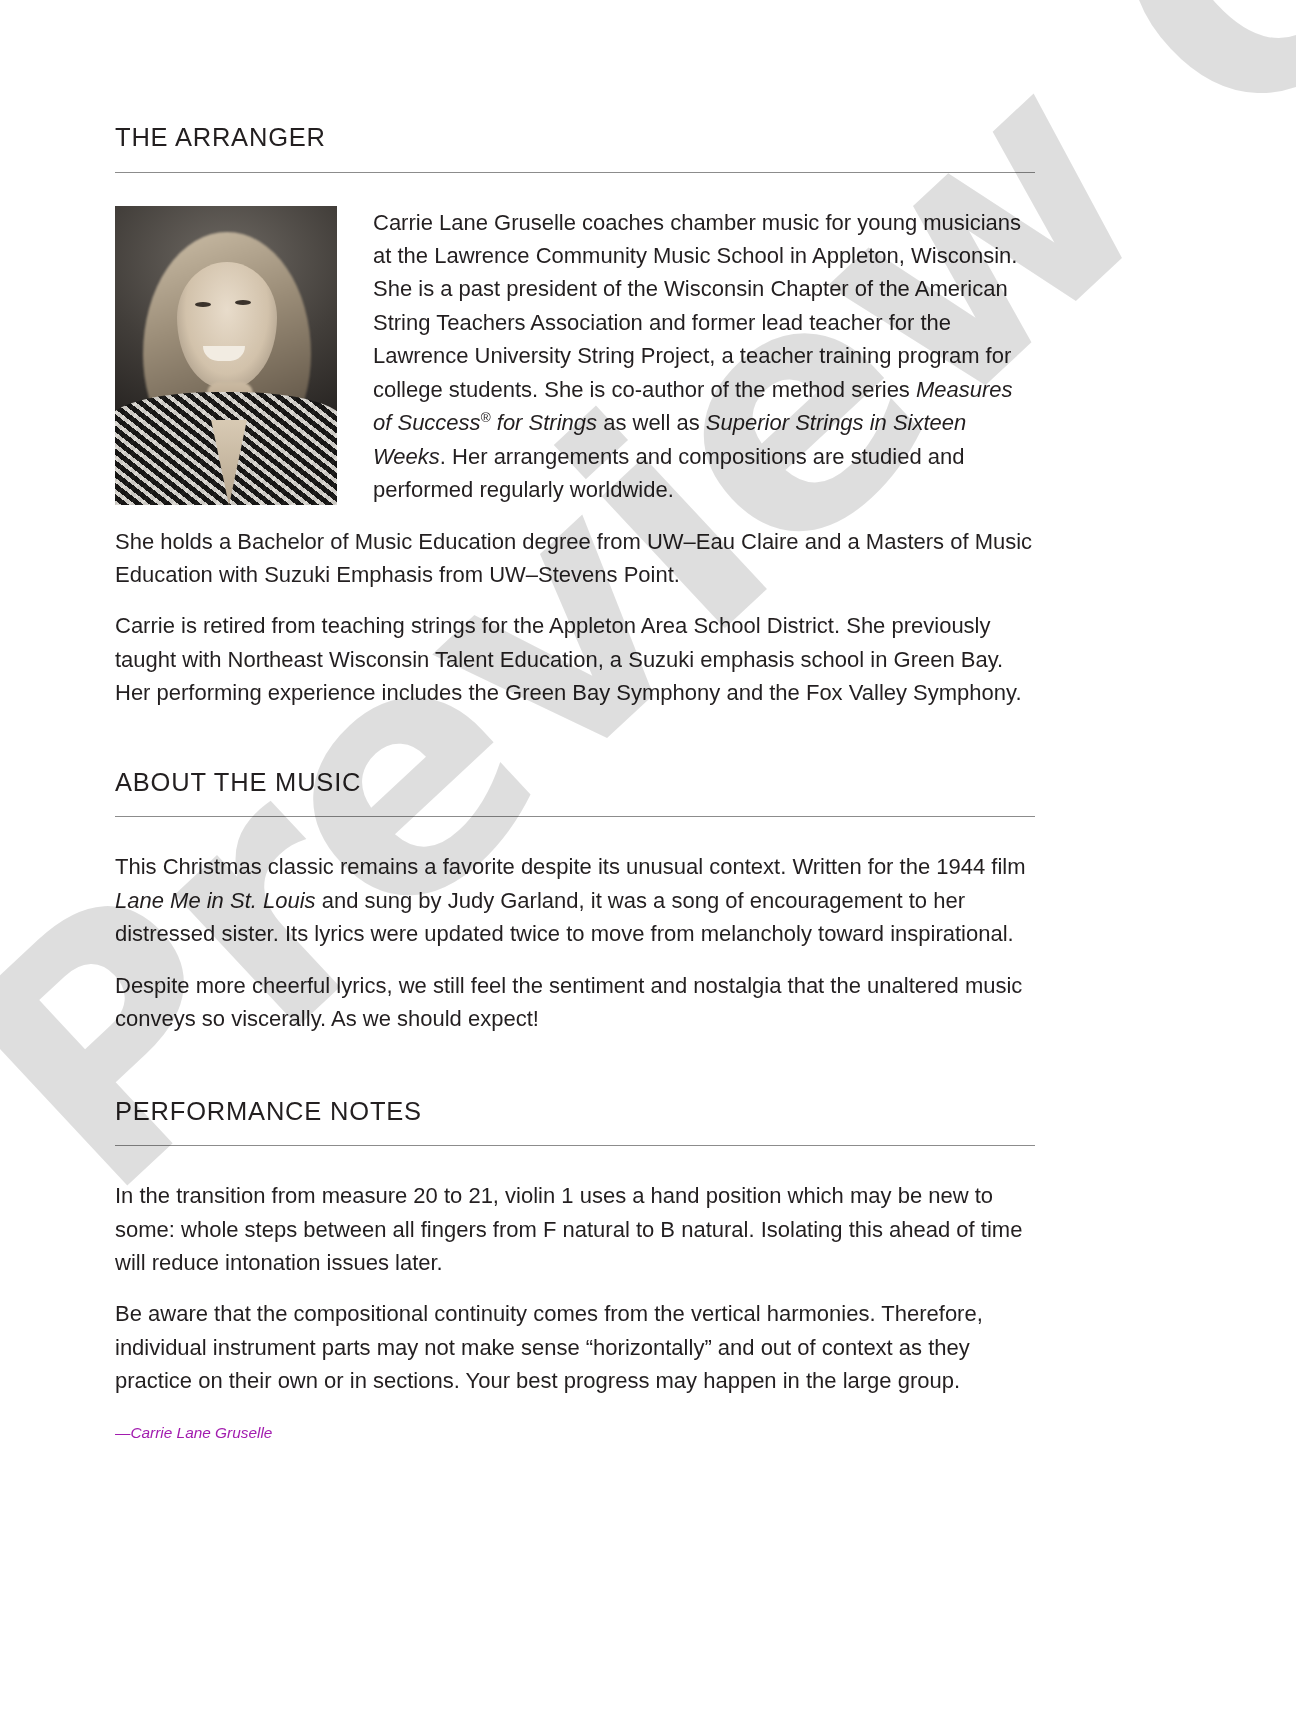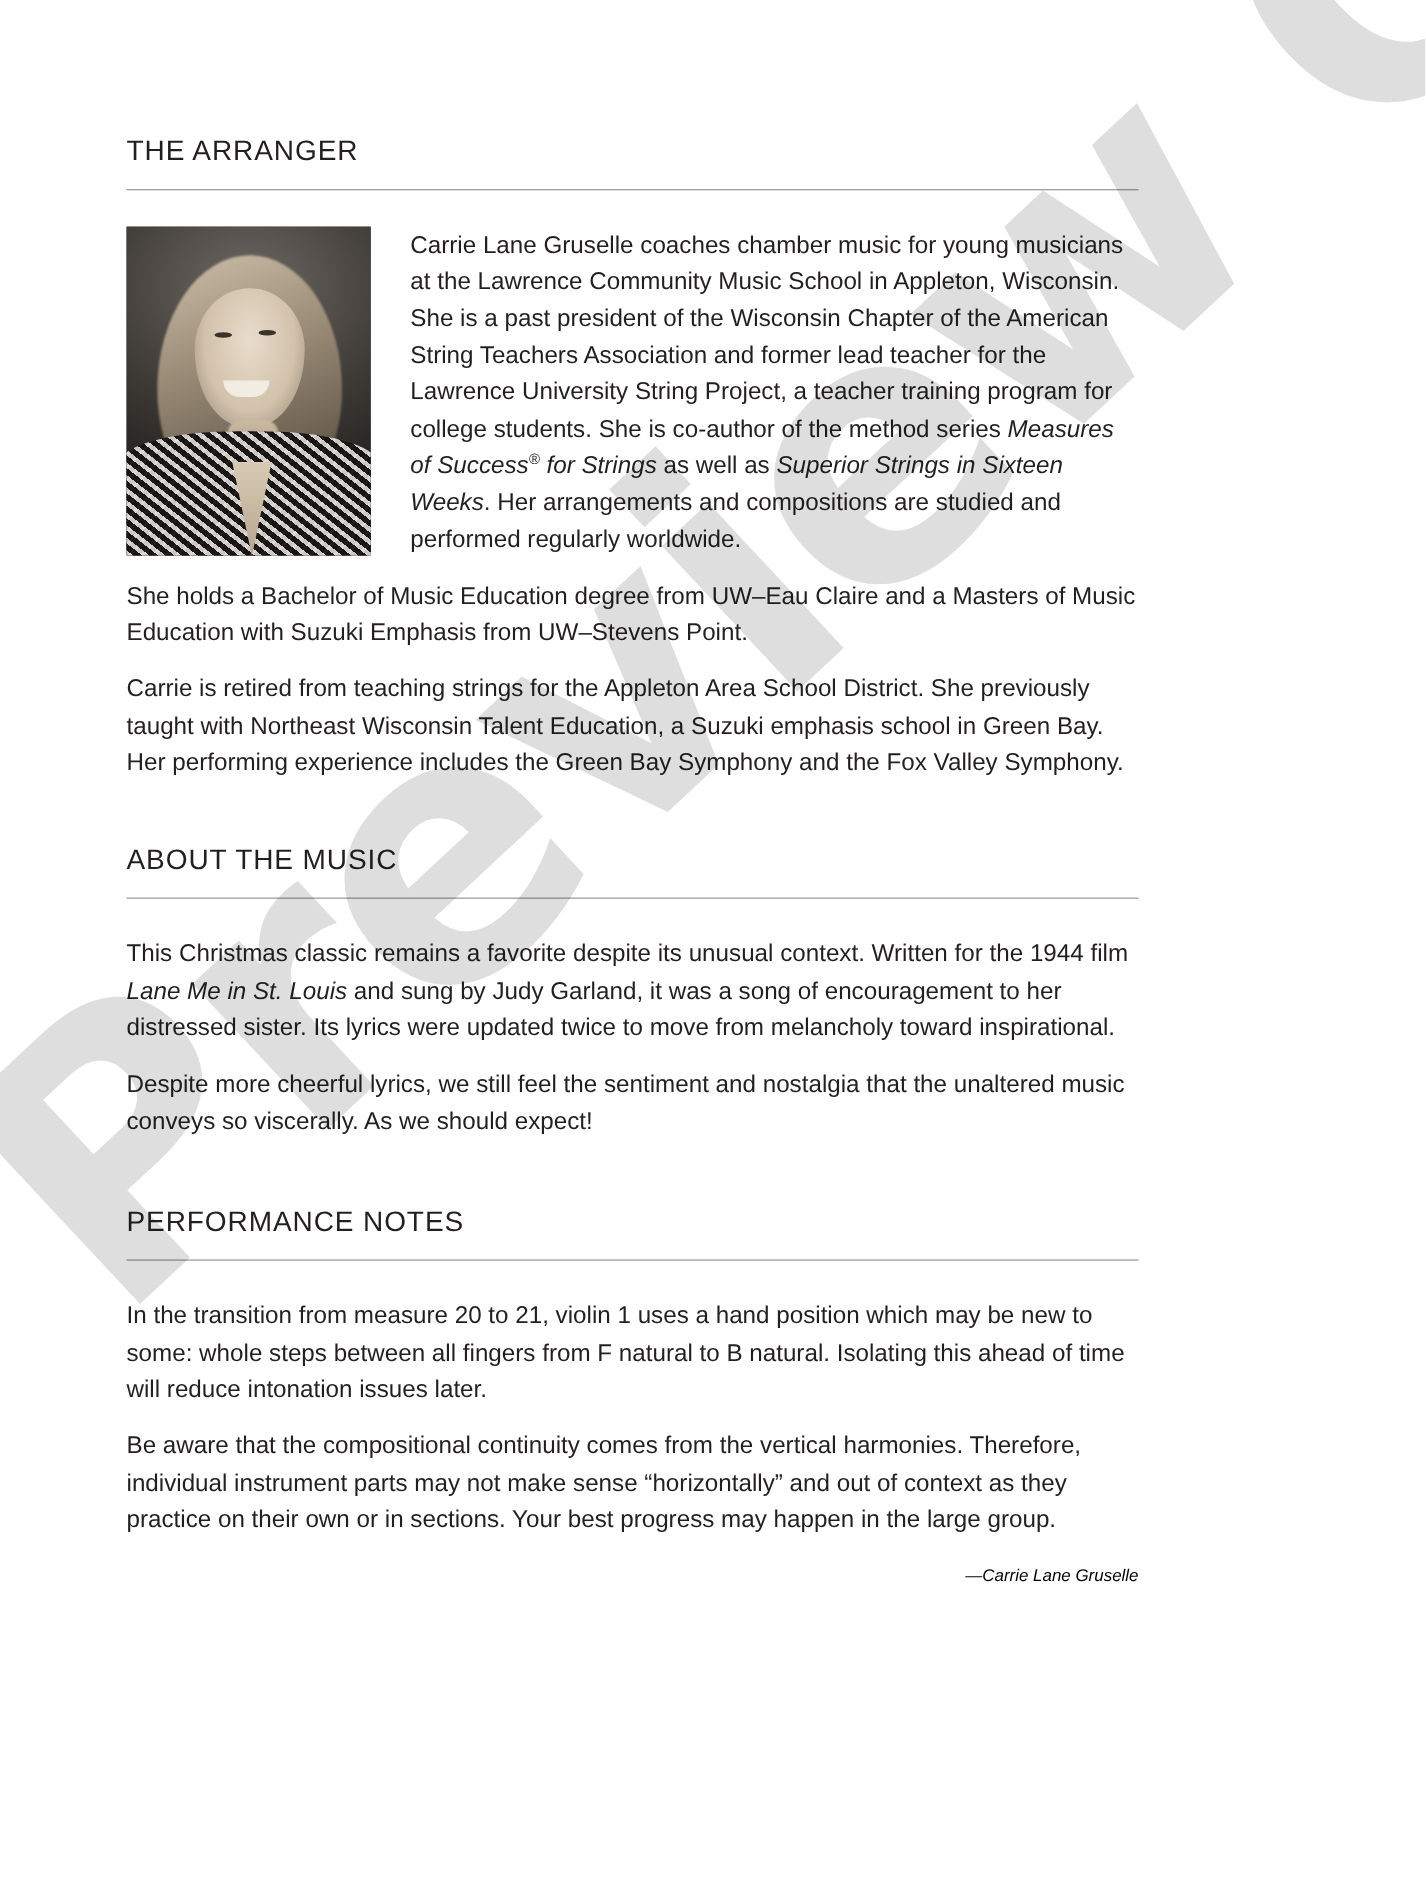--- a/index.html
+++ b/index.html
@@ -171,24 +171,24 @@
 
   .clearfix::after { content: ""; display: block; clear: both; }
 
   #about-section { padding-top: 57px; }
   #performance-section { padding-top: 60px; }
 
   .body-block { padding-top: 33px; }
 
   .signature {
     margin-top: 26px;
-    text-align: right;
+    text-align: left;
     font-size: 15.4px;
     font-style: italic;
-    color: #000000;
+    color: #a21caf;
   }
 </style>
 </head>
 <body>
 
 <div id="page-sheet">
 
   <div id="content">
 
     <section id="arranger-section">

